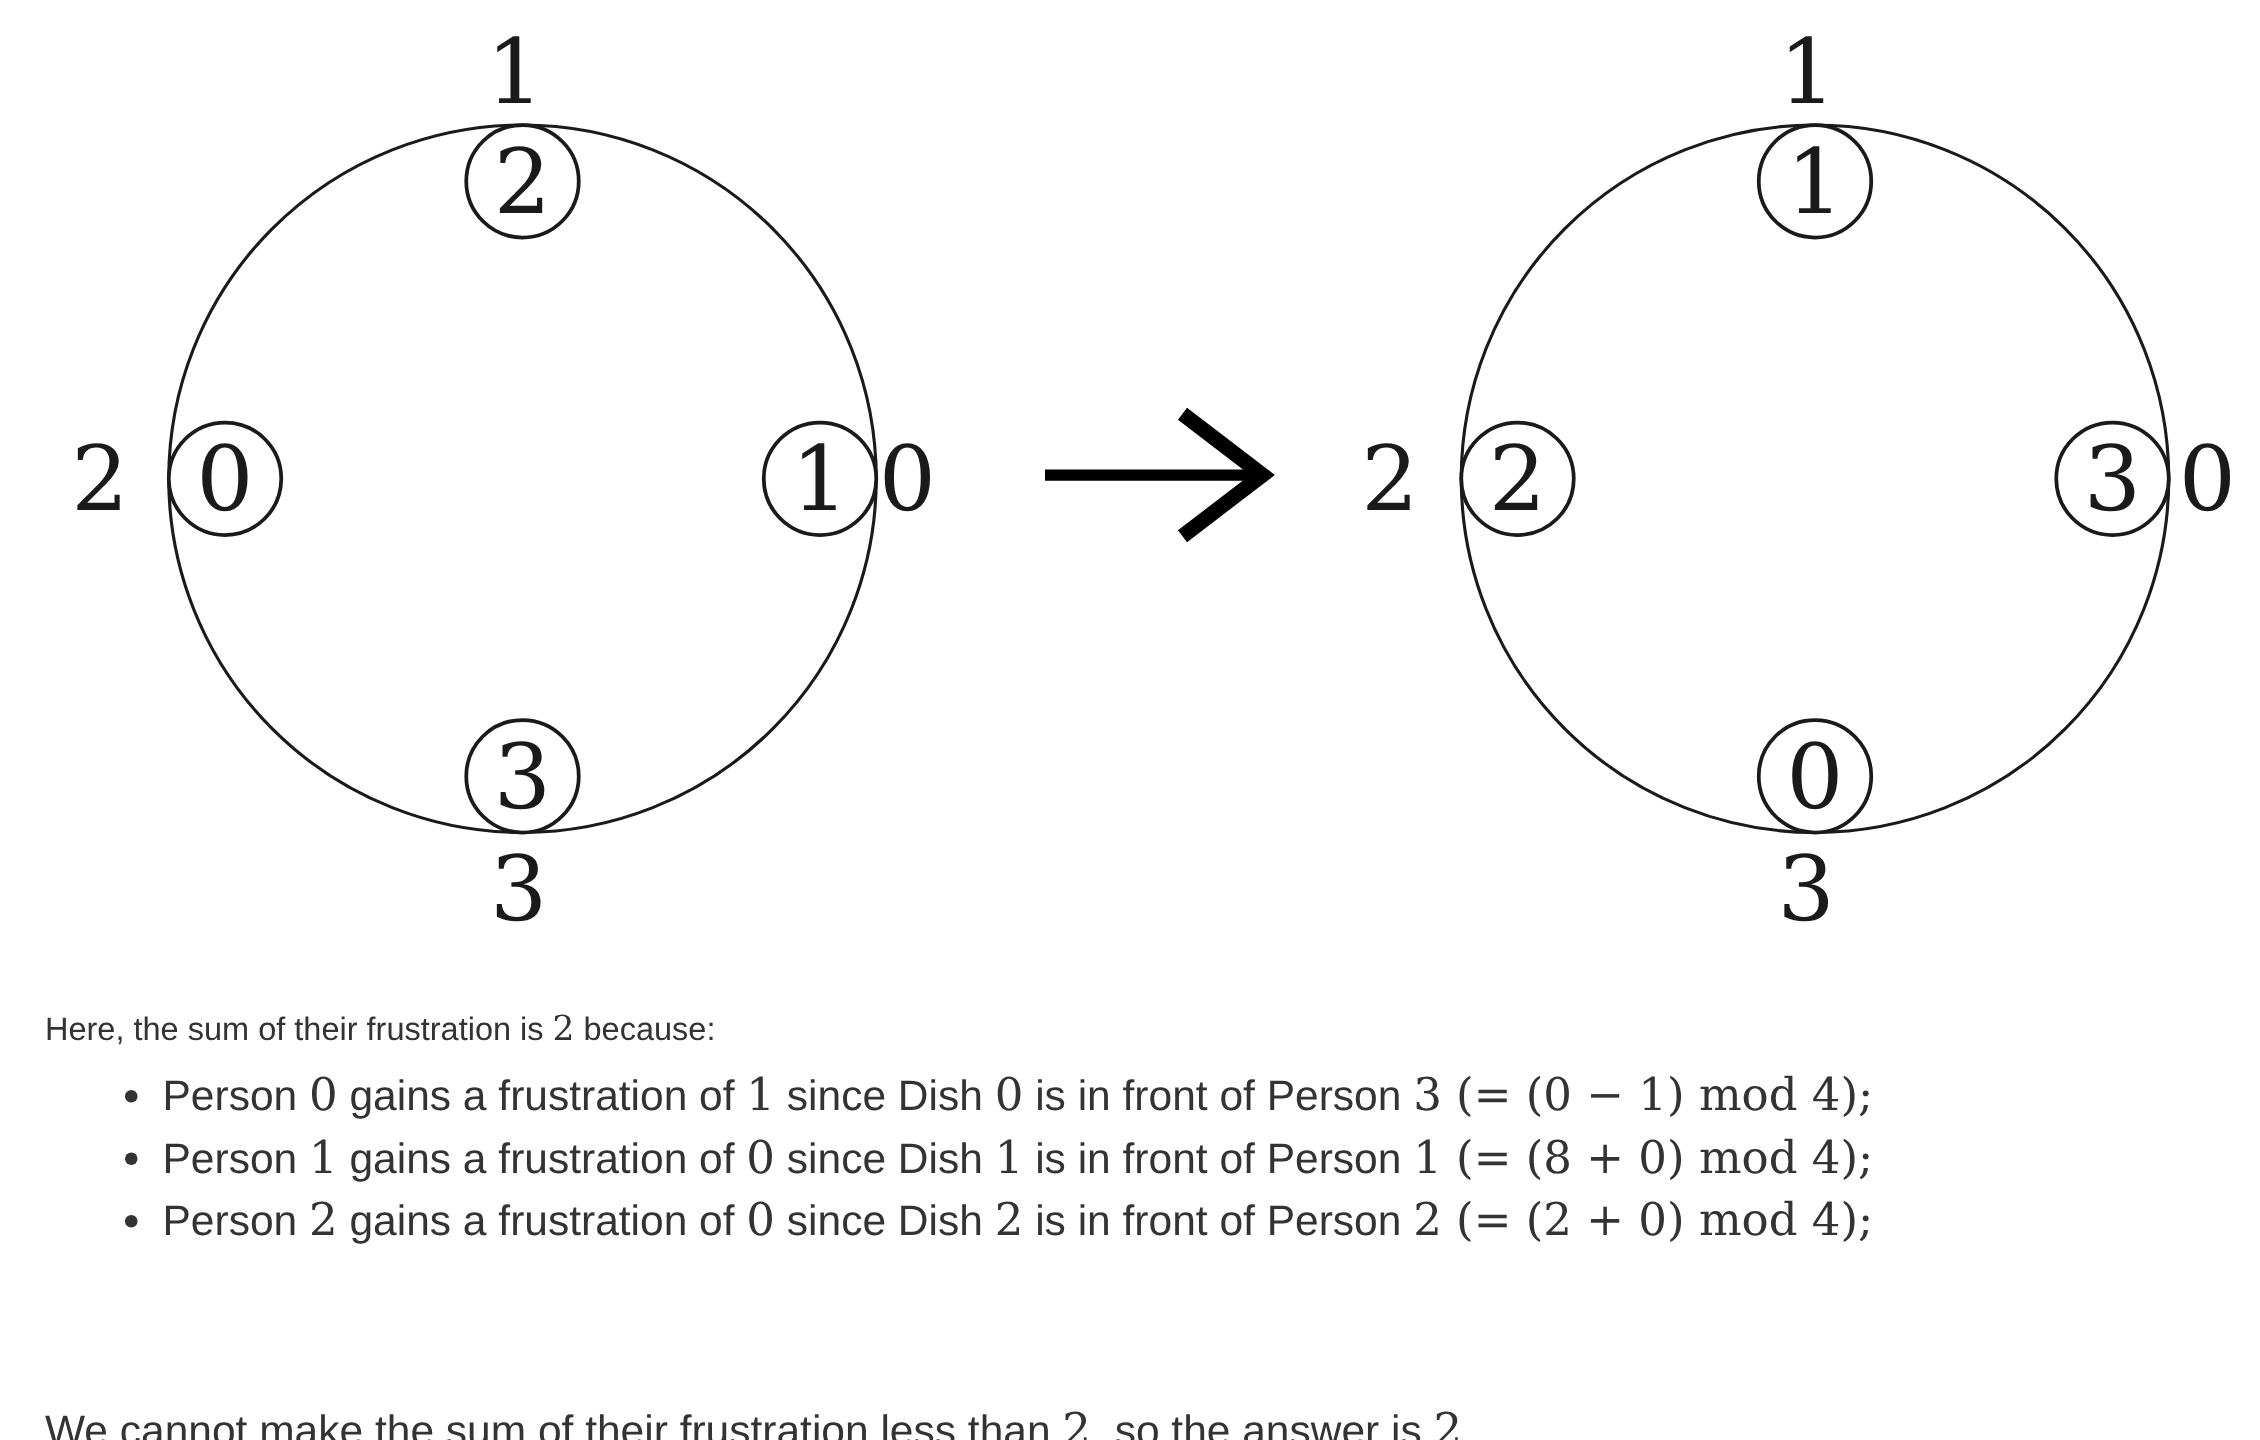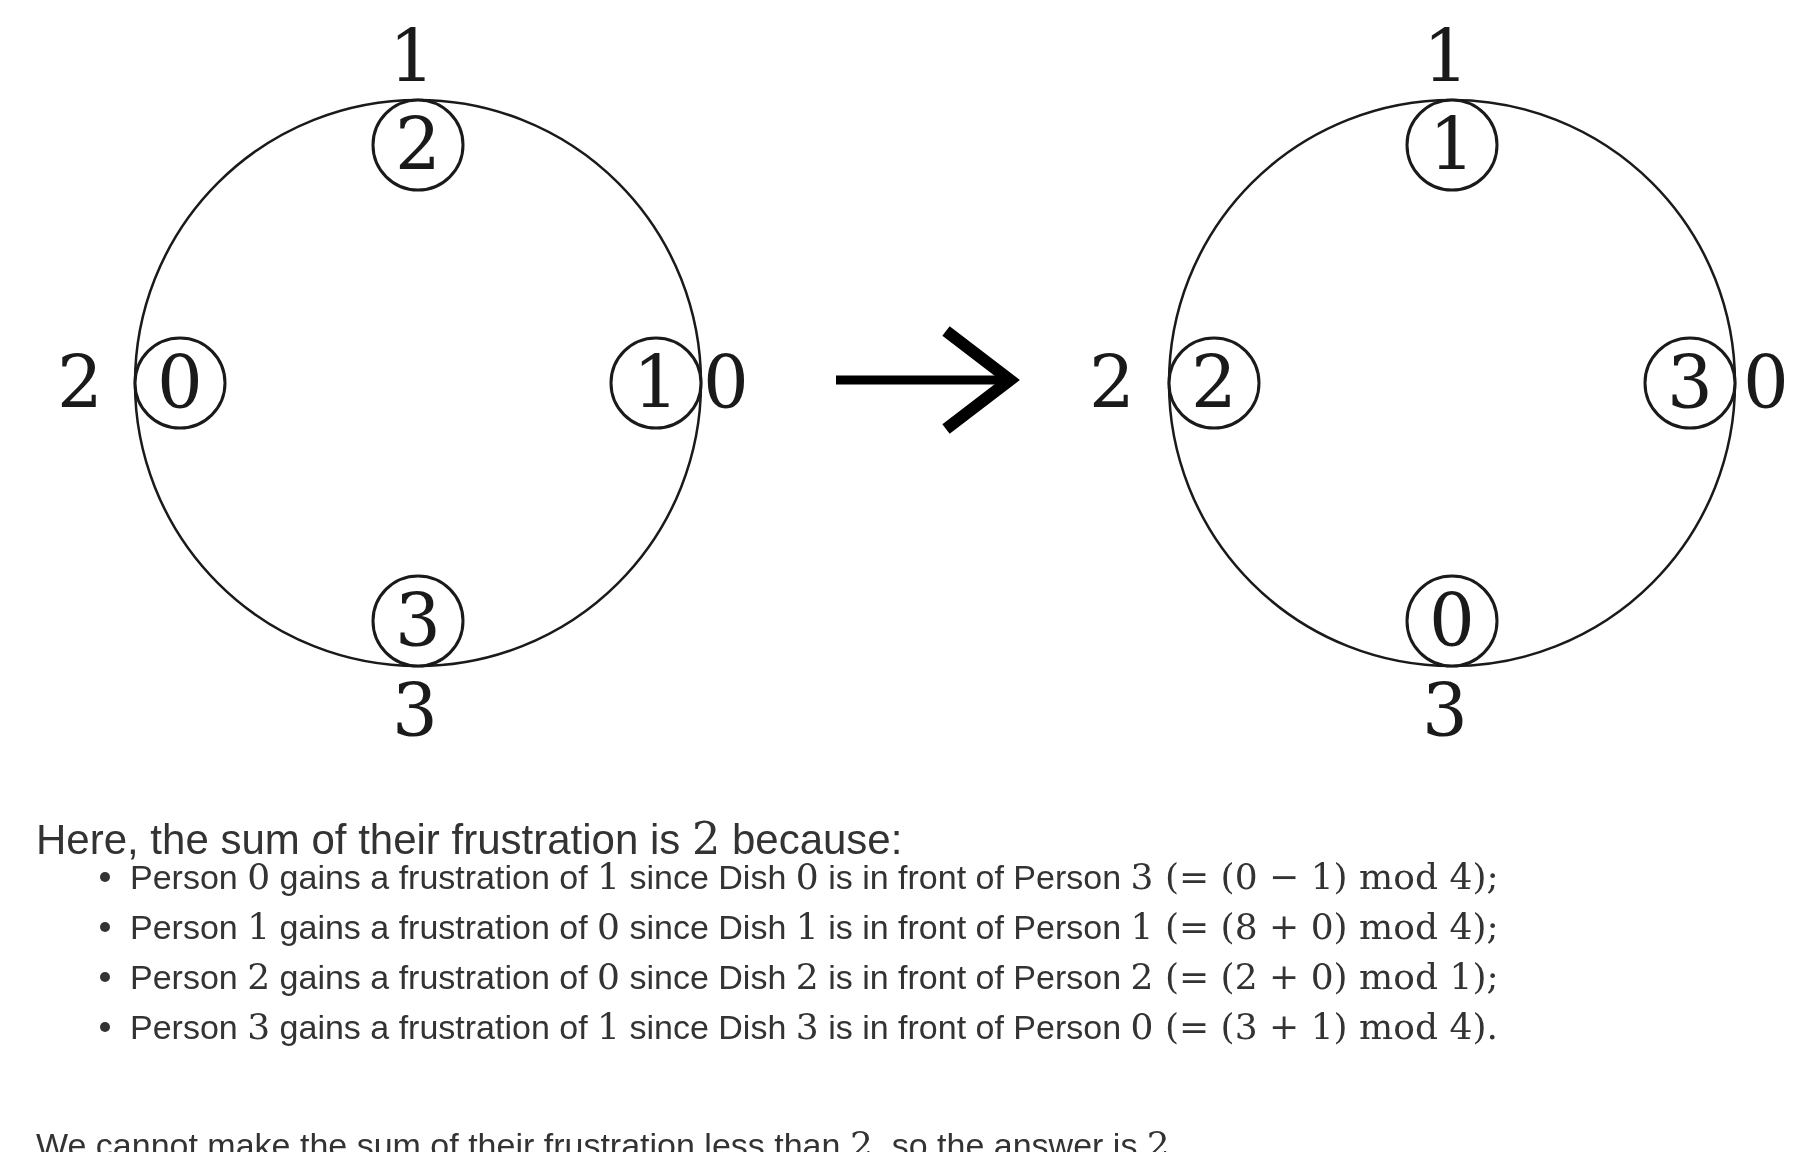--- a/index.html
+++ b/index.html
@@ -19,21 +19,21 @@
     font-family:"DejaVu Serif", serif;
     font-size:72px;
     fill:#1a1a1a;
     text-anchor:middle;
   }
   .arrow-line { stroke:#000000; stroke-width:9;  fill:none; }
   .arrow-head { stroke:#000000; stroke-width:12; fill:none; }
 
   .intro {
     position:absolute; left:36px; top:777px;
-    font-size:42px; line-height:40px; white-space:nowrap;
+    font-size:26px; line-height:40px; white-space:nowrap;
   }
   ul.bullets {
     position:absolute; left:130px; top:852px;
     margin:0; padding:0; list-style:none;
   }
   ul.bullets li {
     position:relative;
     font-size:34px; line-height:50px; white-space:nowrap;
   }
   ul.bullets li::before {
@@ -100,19 +100,18 @@
       <text class="fig-digit" x="1445" y="736">3</text>
       <text class="fig-digit" x="1112" y="408">2</text>
     </g>
   </svg>
 
   <p class="intro"><span>Here, the sum of their frustration is </span><span class="math">2</span><span> because:</span></p>
 
   <ul class="bullets">
     <li><span>Person </span><span class="math">0</span><span> gains a frustration of </span><span class="math">1</span><span> since Dish </span><span class="math">0</span><span> is in front of Person </span><span class="math">3</span><span class="math"> (= (0 − 1) mod 4);</span></li>
     <li><span>Person </span><span class="math">1</span><span> gains a frustration of </span><span class="math">0</span><span> since Dish </span><span class="math">1</span><span> is in front of Person </span><span class="math">1</span><span class="math"> (= (8 + 0) mod 4);</span></li>
-    <li><span>Person </span><span class="math">2</span><span> gains a frustration of </span><span class="math">0</span><span> since Dish </span><span class="math">2</span><span> is in front of Person </span><span class="math">2</span><span class="math"> (= (2 + 0) mod 1);</span></li>
-    <li><span>Person </span><span class="math">3</span><span> gains a frustration of </span><span class="math">1</span><span> since Dish </span><span class="math">3</span><span> is in front of Person </span><span class="math">0</span><span class="math"> (= (3 + 1) mod 4).</span></li>
+    <li><span>Person </span><span class="math">2</span><span> gains a frustration of </span><span class="math">0</span><span> since Dish </span><span class="math">2</span><span> is in front of Person </span><span class="math">2</span><span class="math"> (= (2 + 0) mod 4);</span></li>
   </ul>
 
   <p class="conclusion"><span>We cannot make the sum of their frustration less than </span><span class="math">2</span><span>, so the answer is </span><span class="math">2</span><span>.</span></p>
 
 </div>
 
 </body></html>

